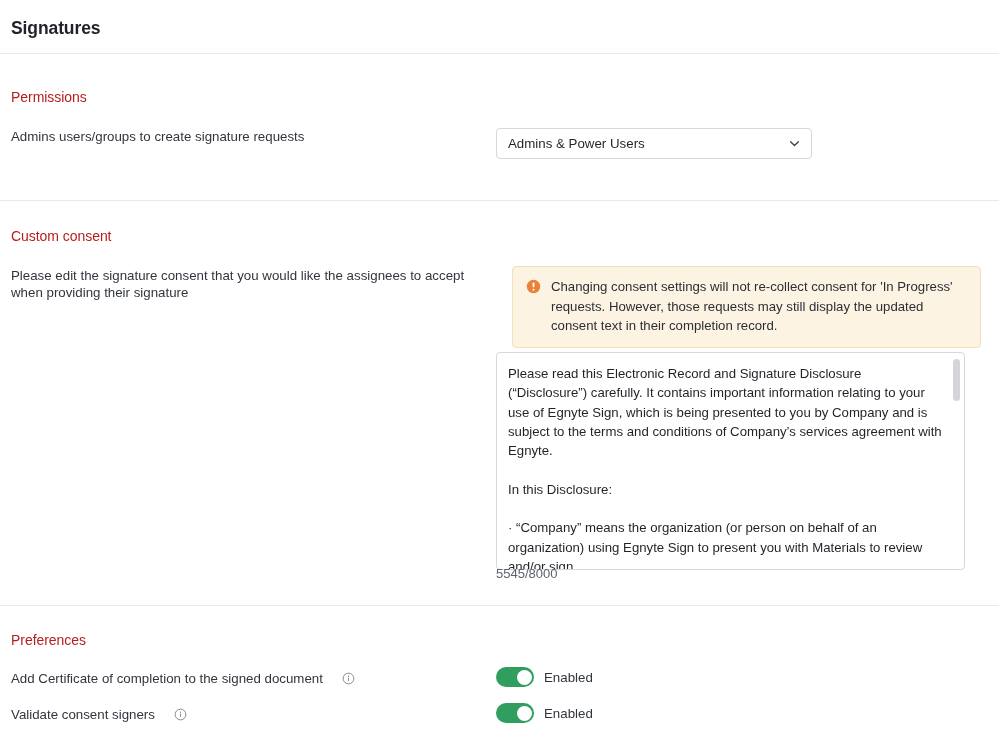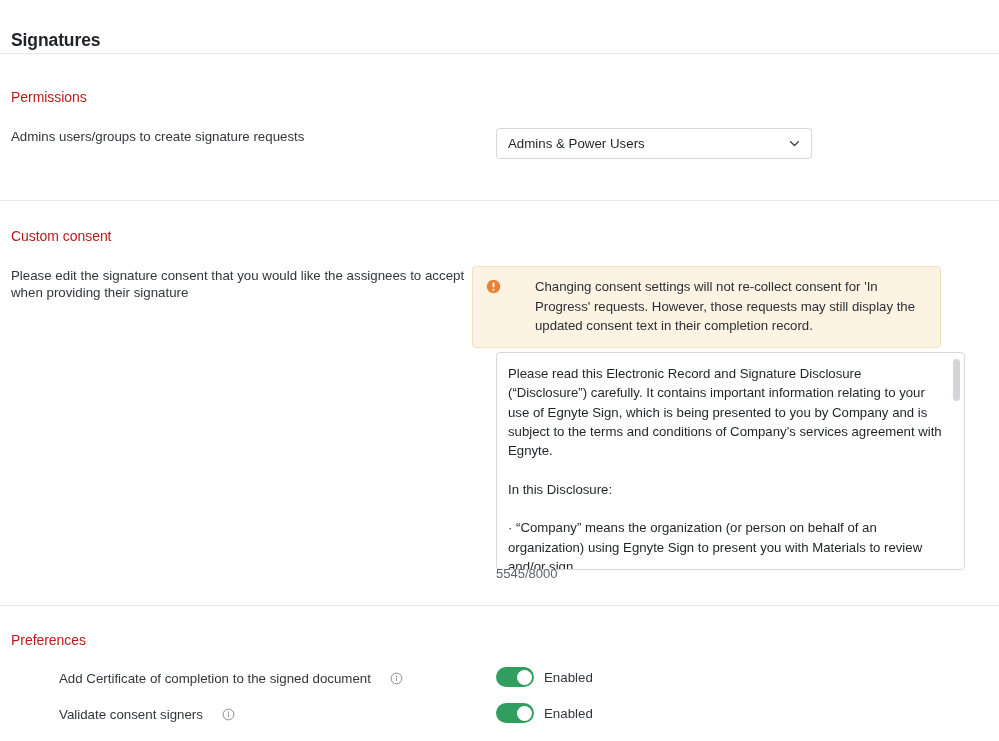--- a/index.html
+++ b/index.html
@@ -8,21 +8,21 @@
     width: 999px; height: 741px;
     background: #ffffff;
     font-family: "Liberation Sans", sans-serif;
     color: #1f2328;
     -webkit-font-smoothing: antialiased;
   }
   .page { position: relative; width: 999px; height: 741px; overflow: hidden; background:#fff; }
 
   
   .header {
-    position: absolute; left: 0; top: 16px; width: 999px; height: 53px; text-decoration: underline;
+    position: absolute; left: 0; top: 4px; width: 999px; height: 53px; text-decoration: underline;
   }
   .header-title {
     position: absolute; left: 11px; top: 14px;
     font-size: 17.5px; font-weight: 700; letter-spacing: -0.1px; color: #1f2328;
   }
   .divider {
     position: absolute; left: 0; width: 999px; height: 1px;
     background: #e8e9ec;
   }
   .d-top    { top: 53px; }
@@ -56,28 +56,27 @@
     white-space: nowrap; overflow: hidden;
   }
   .chev { width: 13px; height: 13px; display:block; flex: 0 0 auto; }
   .chev svg { display:block; }
 
   
   .cc-title { left: 11px; top: 228px; }
   .cc-label { left: 11px; top: 267px; width: 465px; }
 
   .warn {
-    position: absolute; left: 472px; top: 266px;
+    position: absolute; left: 512px; top: 266px;
     width: 469px; min-height: 74px;
     background: #fdf3e3;
     border: 1px solid #f3dfbc;
     border-radius: 4px;
     display: flex; align-items: flex-start;
     padding: 10px 12px 11px 13px;
-    gap: 24px;
   }
   .warn-icon {
     flex: 0 0 auto; width: 15px; height: 15px; margin-top: 2px; margin-right: 10px;
   }
   .warn-icon svg { display: block; }
   .warn-text {
     font-size: 13.2px; line-height: 19.5px; color: #2b2f35;
   }
 
   .ta-wrap { position: absolute; left: 496px; top: 352px; width: 469px; height: 174px; }
@@ -107,21 +106,21 @@
     position: absolute; left: 496px; top: 566px; width: 469px;
     text-align: left;
     font-size: 13px; color: #5c636c;
   }
 
   
   .pref-title { left: 11px; top: 632px; }
   .pref-row-1 { left: 11px; top: 670px; }
   .pref-row-2 { left: 11px; top: 706px; }
 
-  .lbl-inline { display: inline-flex; align-items: center; gap: 19px; margin-left: 48px; }
+  .lbl-inline { display: inline-flex; align-items: center; gap: 19px; }
   .info-icon { width: 13px; height: 13px; display:block; flex:0 0 auto; }
   .info-icon svg { display:block; }
 
   .toggle-row { position: absolute; display: flex; align-items: center; gap: 10px; justify-content: flex-end; }
   .tr-1 { left: 496px; top: 667px; }
   .tr-2 { left: 496px; top: 703px; }
   .switch {
     width: 38px; height: 20px; border-radius: 10px;
     background: #2f9e5f; position: relative; cursor: pointer; flex: 0 0 auto;
   }

